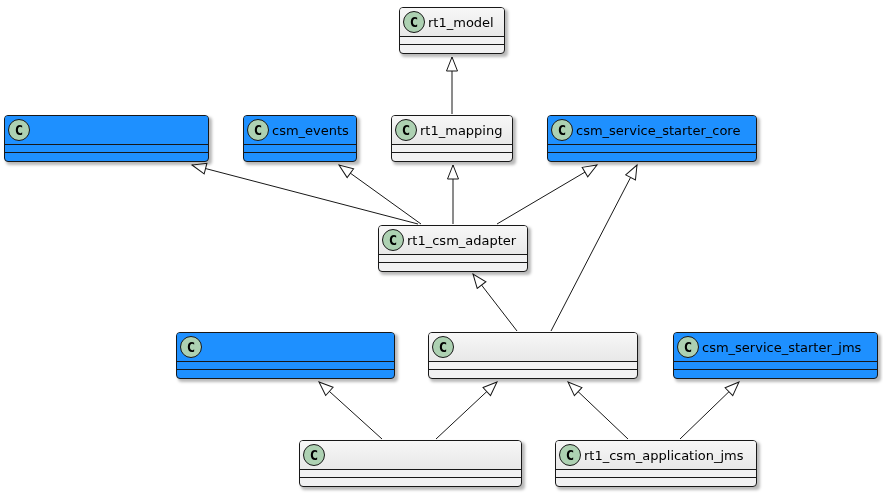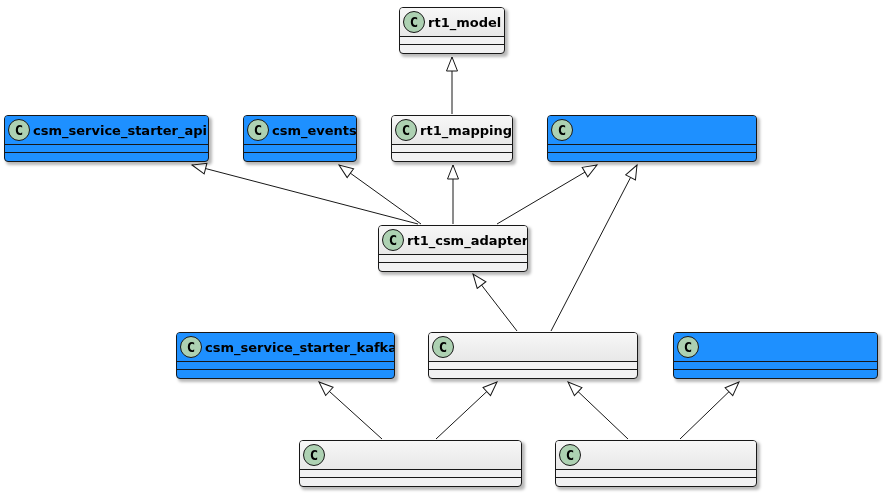--- a/index.html
+++ b/index.html
@@ -26,21 +26,21 @@
   .node .cp2 { height:7px; border-radius:0 0 3px 3px; }
   .node.hl, .node.hl .hd { background:#1E90FF; }
   .circle {
     width:22px; height:22px; flex:0 0 22px;
     border-radius:50%;
     background:#ADD1B2; border:1px solid #181818;
     display:flex; align-items:center; justify-content:center;
     font-family:"DejaVu Sans Mono","Liberation Mono",monospace;
     font-weight:bold; font-size:14px; line-height:1; color:#000;
   }
-  .lbl { font-size:13px; color:#000; margin-left:3px; white-space:nowrap;font-weight:bold; }
+  .lbl { font-size:13px; color:#000; margin-left:3px; white-space:nowrap; }
 </style>
 </head>
 <body>
 
 <div class="canvas">
 
   <svg class="edges" width="883" height="493" viewBox="0 0 883 493" xmlns="http://www.w3.org/2000/svg">
     <defs>
       <marker id="tri" markerUnits="userSpaceOnUse" markerWidth="18" markerHeight="15" refX="15" refY="6.5" orient="auto">
         <path d="M1,1 L15,6.5 L1,12 Z" fill="#FFFFFF" stroke="#181818" stroke-width="1"></path>
@@ -64,21 +64,20 @@
       <span class="circle">C</span>
       <span class="lbl">rt1_model</span>
     </div>
     <div class="cp1"></div>
     <div class="cp2"></div>
   </div>
 
   <div class="node hl" style="left:4px; top:115px; width:205px;">
     <div class="hd">
       <span class="circle">C</span>
-      <span class="lbl">csm_service_starter_api</span>
     </div>
     <div class="cp1"></div>
     <div class="cp2"></div>
   </div>
 
   <div class="node hl" style="left:243px; top:115px; width:114px;">
     <div class="hd">
       <span class="circle">C</span>
       <span class="lbl">csm_events</span>
     </div>
@@ -91,68 +90,70 @@
       <span class="circle">C</span>
       <span class="lbl">rt1_mapping</span>
     </div>
     <div class="cp1"></div>
     <div class="cp2"></div>
   </div>
 
   <div class="node hl" style="left:547px; top:115px; width:210px;">
     <div class="hd">
       <span class="circle">C</span>
+      <span class="lbl">csm_service_starter_core</span>
     </div>
     <div class="cp1"></div>
     <div class="cp2"></div>
   </div>
 
   <div class="node" style="left:378px; top:225px; width:150px;">
     <div class="hd">
       <span class="circle">C</span>
       <span class="lbl">rt1_csm_adapter</span>
     </div>
     <div class="cp1"></div>
     <div class="cp2"></div>
   </div>
 
   <div class="node hl" style="left:176px; top:332px; width:219px;">
     <div class="hd">
       <span class="circle">C</span>
-      <span class="lbl">csm_service_starter_kafka</span>
     </div>
     <div class="cp1"></div>
     <div class="cp2"></div>
   </div>
 
   <div class="node" style="left:428px; top:332px; width:210px;">
     <div class="hd">
       <span class="circle">C</span>
     </div>
     <div class="cp1"></div>
     <div class="cp2"></div>
   </div>
 
   <div class="node hl" style="left:673px; top:332px; width:205px;">
     <div class="hd">
       <span class="circle">C</span>
+      <span class="lbl">csm_service_starter_jms</span>
     </div>
     <div class="cp1"></div>
     <div class="cp2"></div>
   </div>
 
   <div class="node" style="left:299px; top:440px; width:223px;">
     <div class="hd">
       <span class="circle">C</span>
     </div>
     <div class="cp1"></div>
     <div class="cp2"></div>
   </div>
 
   <div class="node" style="left:555px; top:440px; width:202px;">
     <div class="hd">
       <span class="circle">C</span>
+      <span class="lbl">rt1_csm_application_jms</span>
     </div>
     <div class="cp1"></div>
     <div class="cp2"></div>
   </div>
 
 </div>
 
 </body></html>

